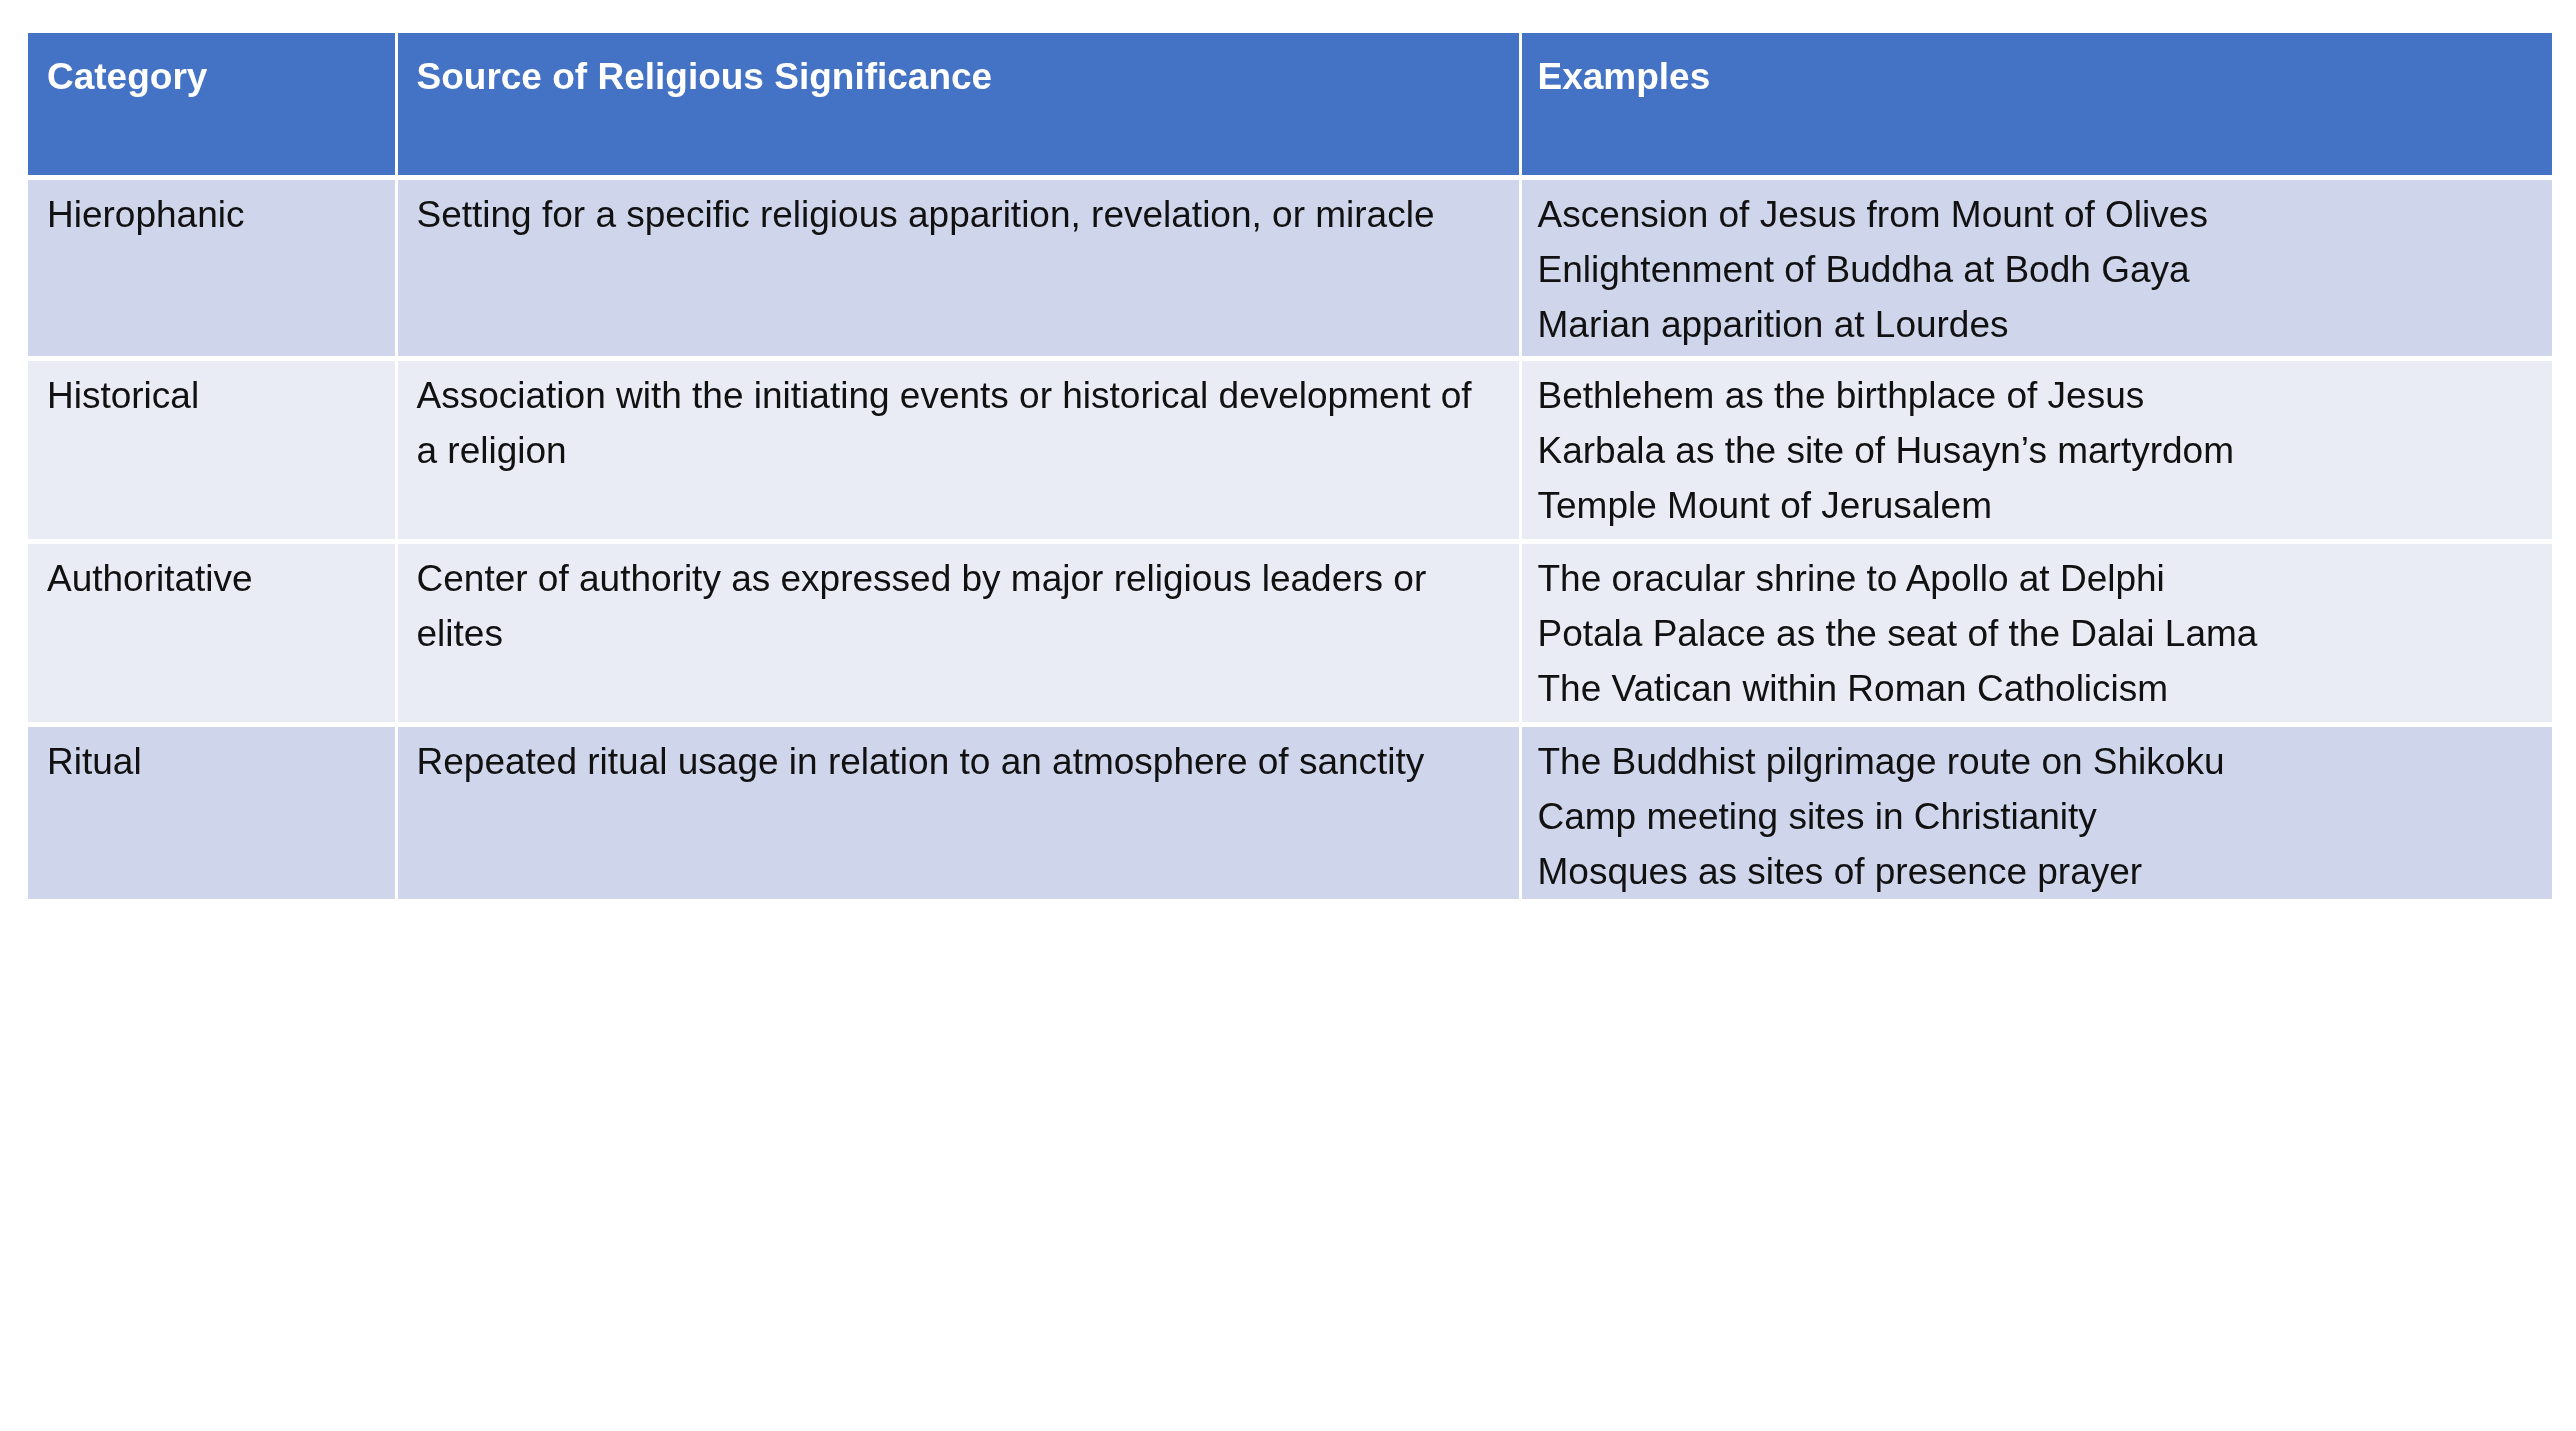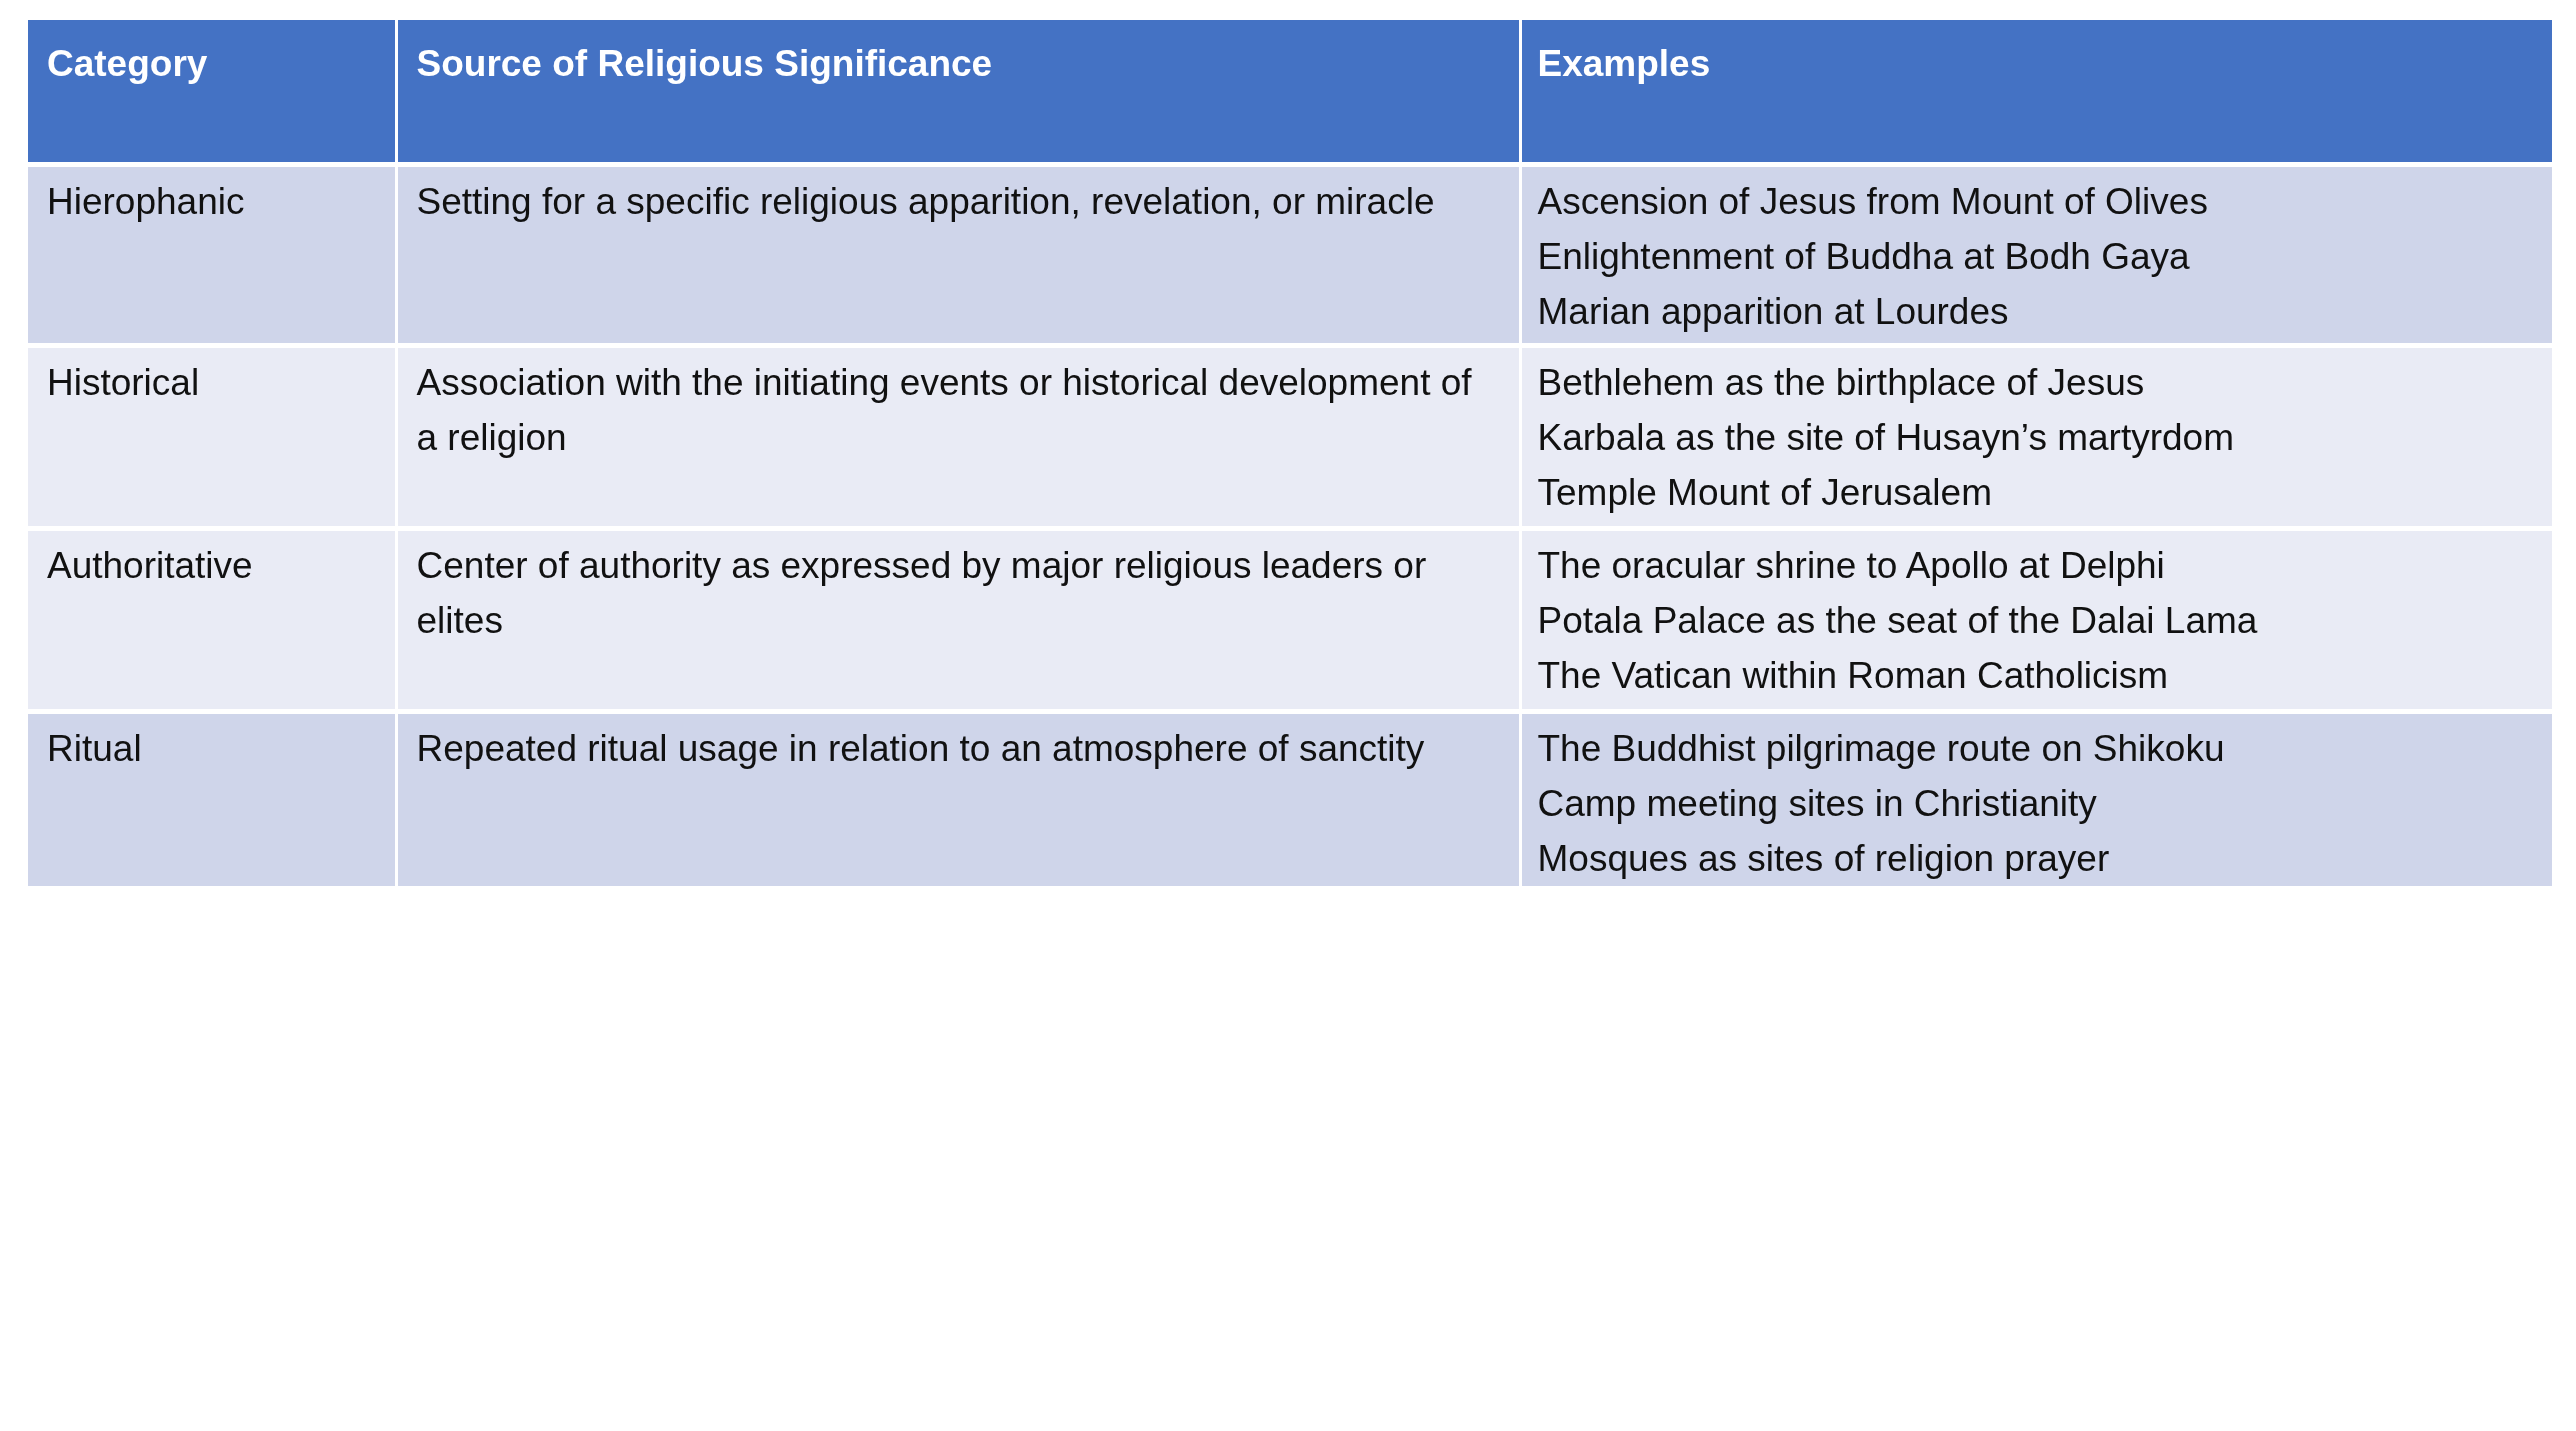--- a/index.html
+++ b/index.html
@@ -1,18 +1,18 @@
 <!DOCTYPE html>
 <html style="font-size:11.8px"><head>
 <meta charset="utf-8">
 <style>
   html, body { margin: 0; padding: 0; background: #ffffff; }
   body { width: 2576px; height: 1431px; position: relative; overflow: hidden; }
   .tbl {
-    position: absolute; left: 28px; top: 20px; width: 2524px;
+    position: absolute; left: 28px; top: 33px; width: 2524px;
     border-collapse: collapse; table-layout: fixed;
     font-family: "Liberation Sans", "DejaVu Sans", sans-serif;
     font-size: 37px; line-height: 55px; color: #111111;
   }
   .tbl col.c1 { width: 368px; }
   .tbl col.c2 { width: 1124px; }
   .tbl col.c3 { width: 1032px; }
   .tbl th, .tbl td {
     vertical-align: top; text-align: left; padding: 7.4px 17.7px 0 19px;
     border-right: 3.7px solid #ffffff; border-bottom: 5.2px solid #ffffff;
@@ -71,18 +71,18 @@
         <span class="line">Potala Palace as the seat of the Dalai Lama</span>
         <span class="line">The Vatican within Roman Catholicism</span>
       </td>
     </tr>
     <tr class="odd" style="height:177px">
       <td>Ritual</td>
       <td class="desc">Repeated ritual usage in relation to an atmosphere of sanctity</td>
       <td>
         <span class="line">The Buddhist pilgrimage route on Shikoku</span>
         <span class="line">Camp meeting sites in Christianity</span>
-        <span class="line">Mosques as sites of religion prayer</span>
+        <span class="line">Mosques as sites of presence prayer</span>
       </td>
     </tr>
   </tbody>
 </table>
 
 
 </body></html>

